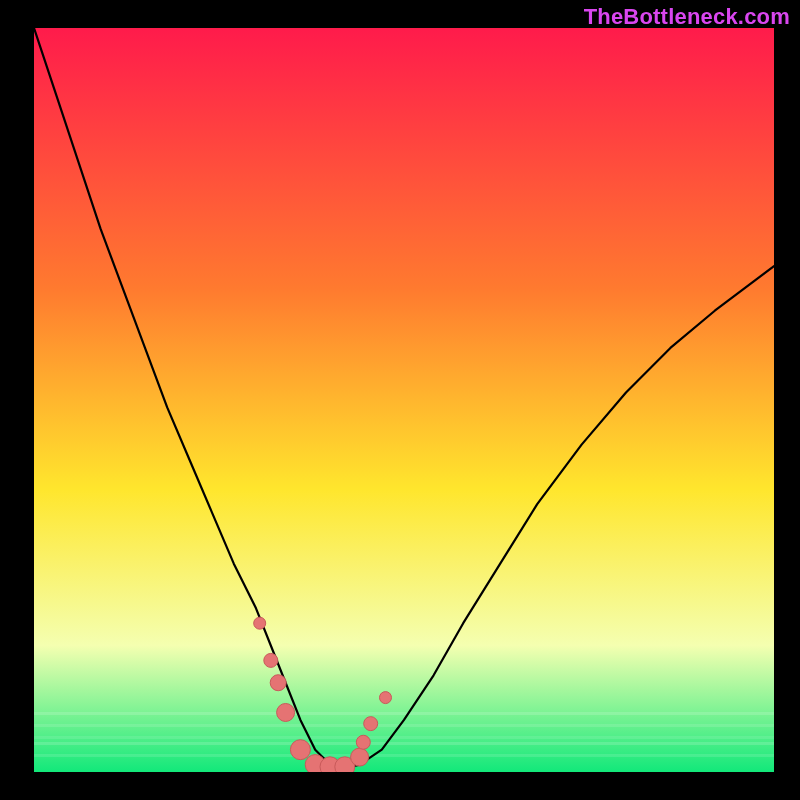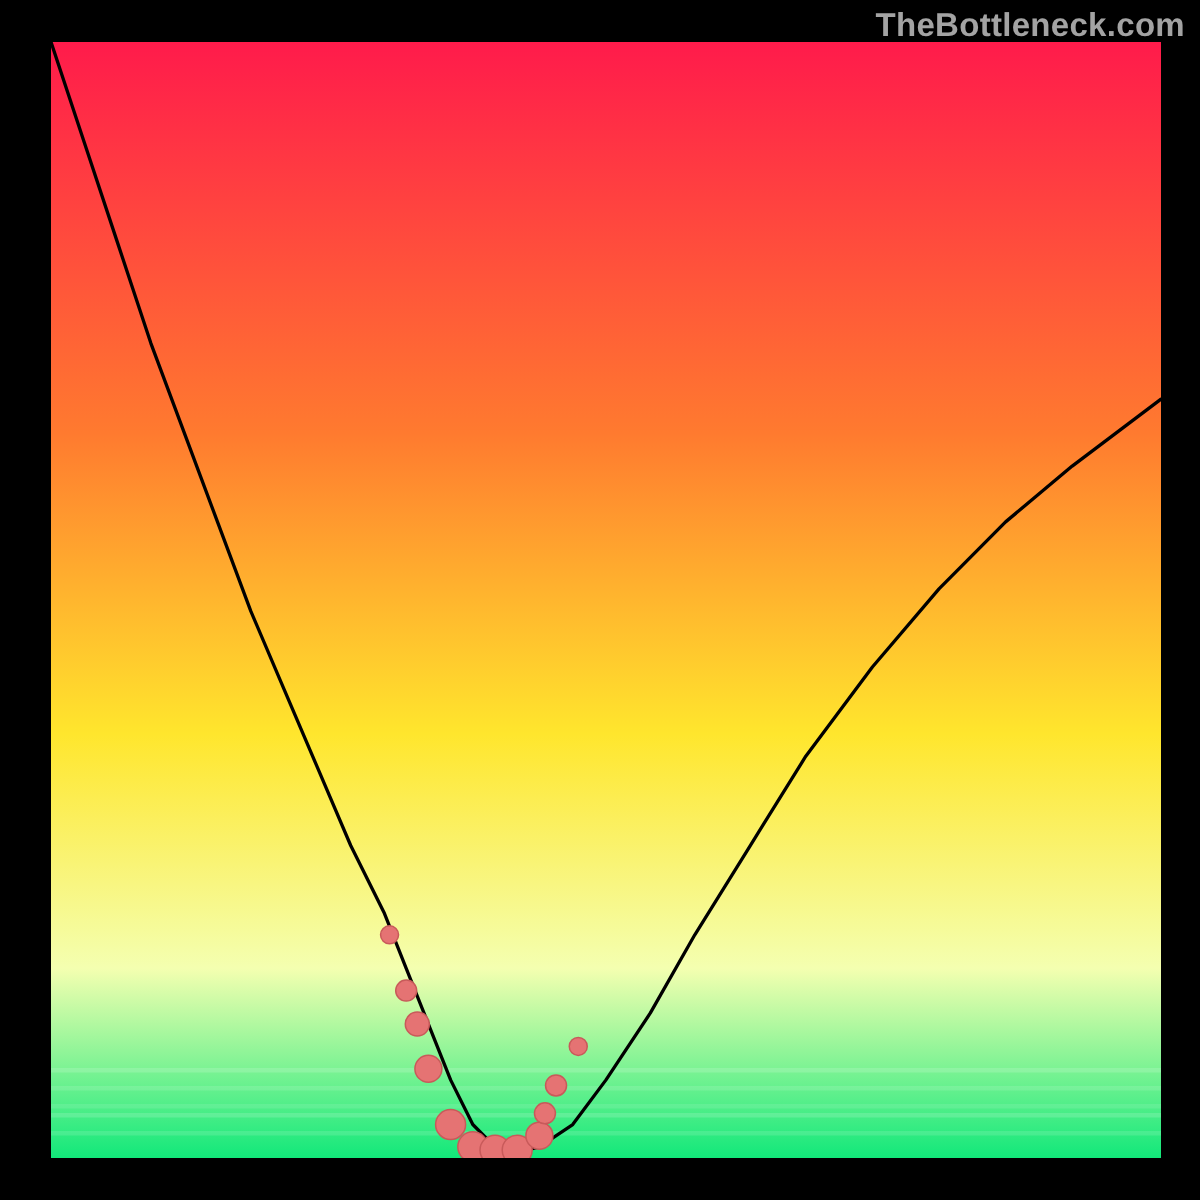--- a/index.html
+++ b/index.html
@@ -14,21 +14,21 @@
   .frame {
     position: relative;
     width: 800px;
     height: 800px;
     background: #000;
   }
   .watermark {
     position: absolute;
     top: 4px;
     right: 10px;
-    color: #a3a3a3;
+    color: #d946ef;
     font-size: 22px;
     font-weight: 600;
     letter-spacing: 0.2px;
     z-index: 10;
   }
   .plot {
     position: absolute;
     left: 34px;
     top: 28px;
     width: 740px;

